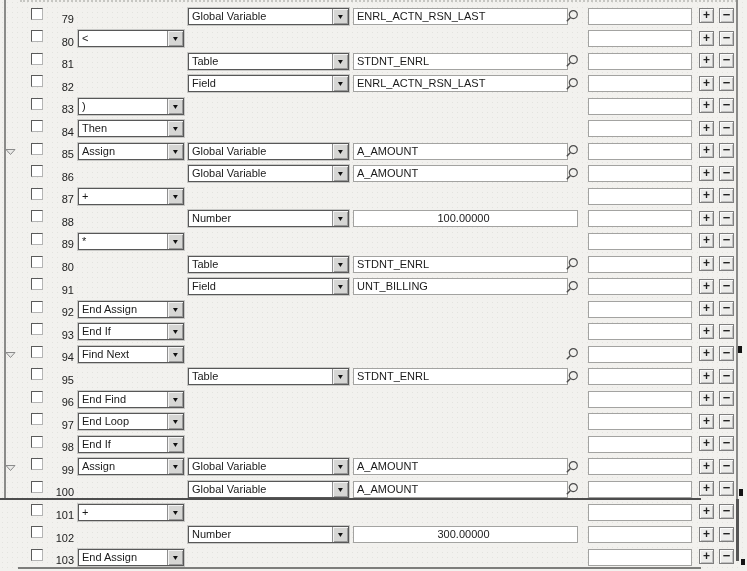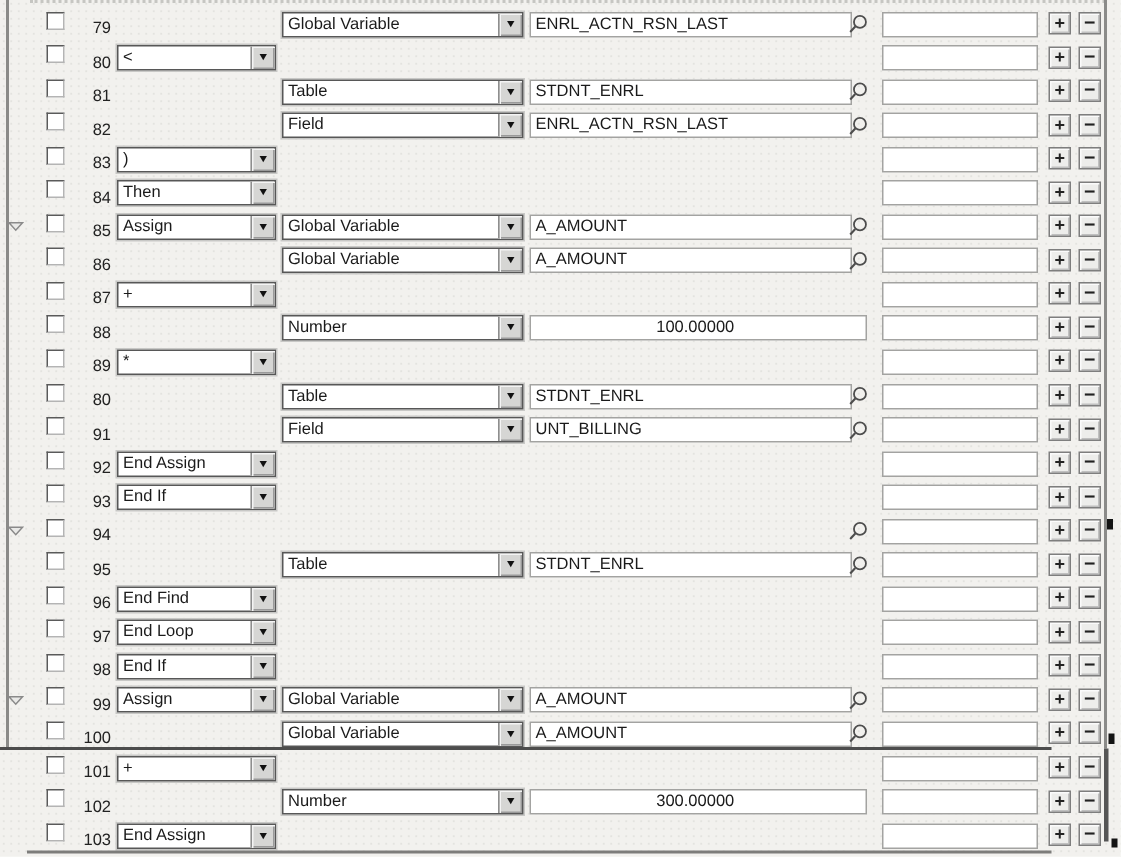--- a/index.html
+++ b/index.html
@@ -369,20 +369,26 @@
     <span class="pm minus">−</span>
   </div>
       <div class="row">
     <span class="expander">
       <svg width="11" height="8" viewBox="0 0 11 8">
         <polygon points="1,1.5 10,1.5 5.5,6.5" fill="#e9e9e7" stroke="#8a8a8a" stroke-width="1"></polygon>
       </svg>
     </span>
     <span class="checkbox"></span>
     <span class="rownum">94</span>
+    <span class="dd op">
+      <span class="dd-text">Find Next</span>
+      <span class="dd-btn">
+        <span class="dd-arrow">▼</span>
+      </span>
+    </span>
     <span class="lookup">
       <svg width="14" height="15" viewBox="0 0 14 15">
         <circle cx="8.3" cy="5.6" r="4" fill="none" stroke="#4d4d4d" stroke-width="1.2"></circle>
         <line x1="5.2" y1="8.7" x2="1.8" y2="12.3" stroke="#4d4d4d" stroke-width="1.4"></line>
       </svg>
     </span>
     <span class="field small"></span>
     <span class="pm plus">+</span>
     <span class="pm minus">−</span>
   </div>

